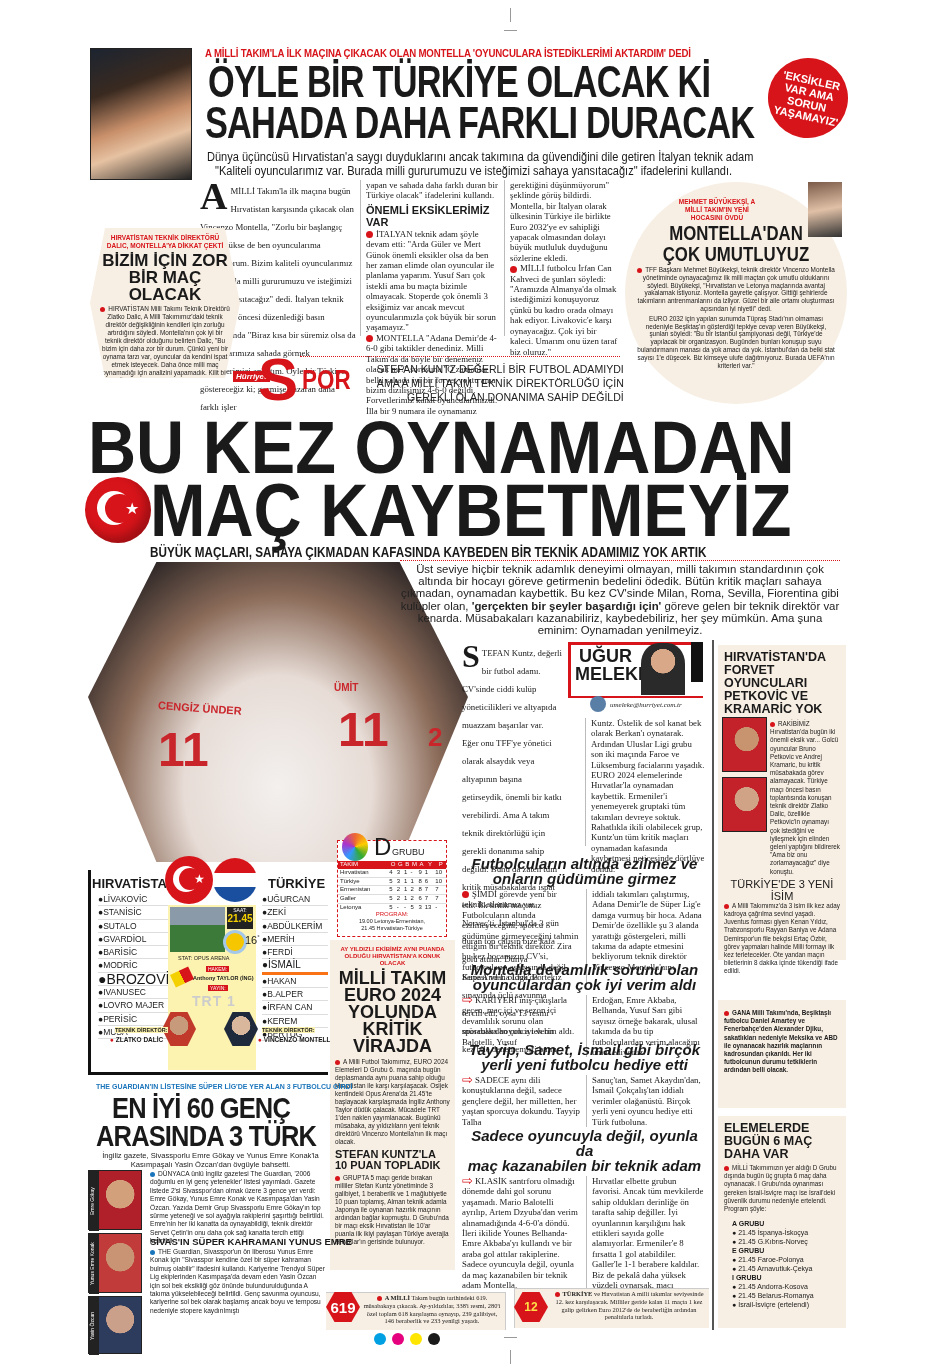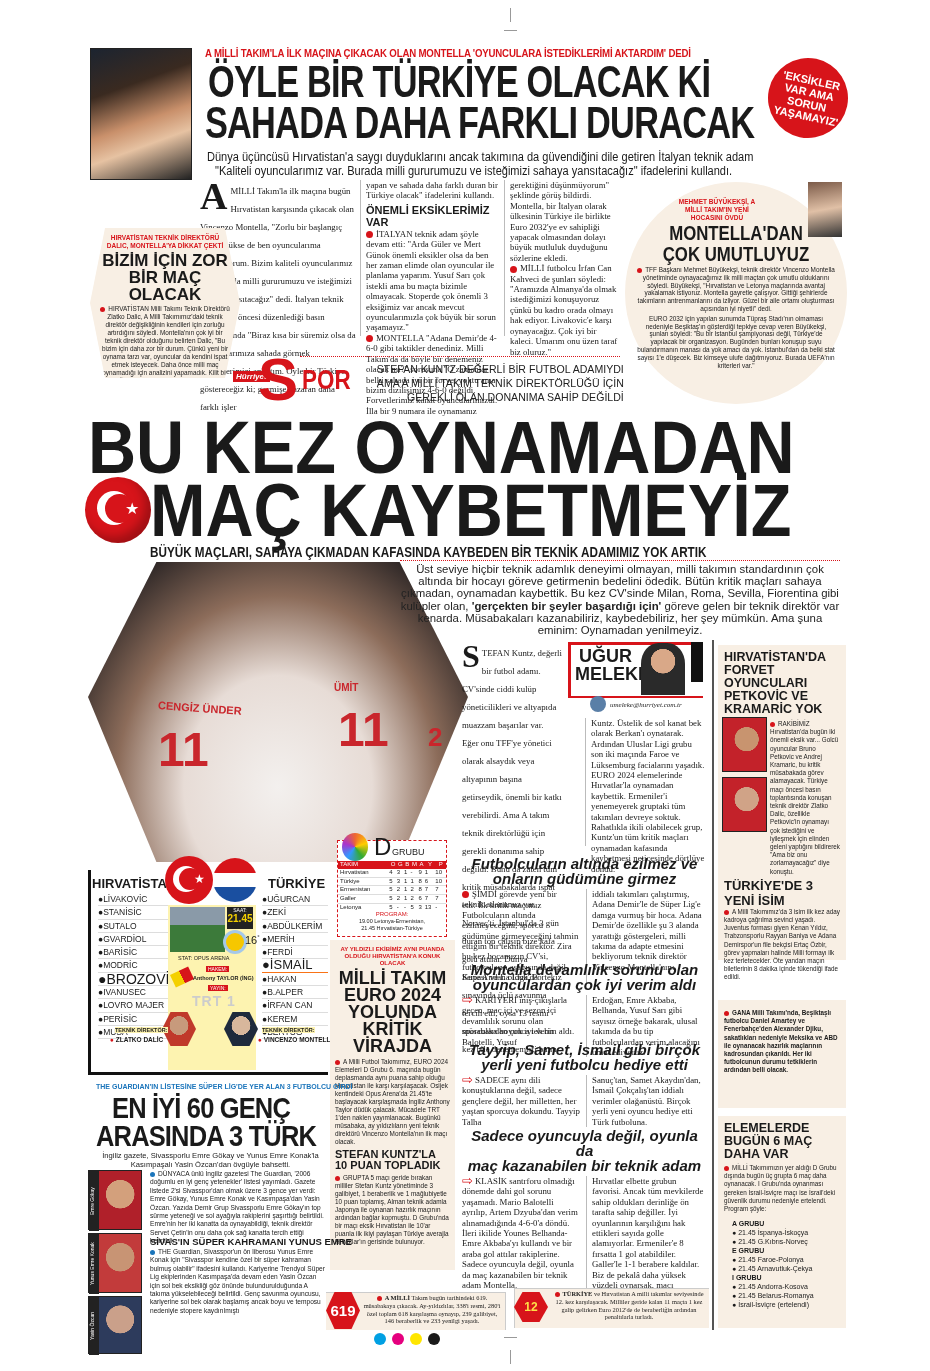--- a/index.html
+++ b/index.html
@@ -182,21 +182,21 @@
   <div style="font-size:8.5px;line-height:12.3px;border-bottom:1px solid #ddd" class="cond"><span>●</span><span>LOVRO MAJER</span></div>
   <div style="font-size:8.5px;line-height:12.3px;border-bottom:1px solid #ddd" class="cond"><span>●</span><span>PERİSİC</span></div>
   <div style="font-size:8.5px;line-height:12.3px;border-bottom:1px solid #ddd" class="cond"><span>●</span><span>MUSA</span></div>
 </div>
 <div class="abs" style="left:262px;top:893px;width:66px">
   <div style="font-size:8.5px;line-height:12.3px;border-bottom:1px solid #ddd" class="cond"><span>●</span><span>UĞURCAN</span></div>
   <div style="font-size:8.5px;line-height:12.3px;border-bottom:1px solid #ddd" class="cond"><span>●</span><span>ZEKİ</span></div>
   <div style="font-size:8.5px;line-height:12.3px;border-bottom:1px solid #ddd" class="cond"><span>●</span><span>ABDÜLKERİM</span></div>
   <div style="font-size:8.5px;line-height:12.3px;border-bottom:1px solid #ddd" class="cond"><span>●</span><span>MERİH</span></div>
   <div style="font-size:8.5px;line-height:12.3px;border-bottom:1px solid #ddd" class="cond"><span>●</span><span>FERDİ</span></div>
-  <div style="font-size:13px;line-height:12.3px;border-bottom:1px solid #f97316" class="cond"><span>●</span><span>İSMAİL</span></div>
+  <div style="font-size:10px;line-height:12.3px;border-bottom:3px solid #f97316" class="cond"><span>●</span><span>İSMAİL</span></div>
   <div style="font-size:8.5px;line-height:12.3px;border-bottom:1px solid #ddd" class="cond"><span>●</span><span>HAKAN</span></div>
   <div style="font-size:8.5px;line-height:12.3px;border-bottom:1px solid #ddd" class="cond"><span>●</span><span>B.ALPER</span></div>
   <div style="font-size:8.5px;line-height:12.3px;border-bottom:1px solid #ddd" class="cond"><span>●</span><span>İRFAN CAN</span></div>
   <div style="font-size:8.5px;line-height:12.3px;border-bottom:1px solid #ddd" class="cond"><span>●</span><span>KEREM</span></div>
   <div style="font-size:8.5px;line-height:12.3px;border-bottom:1px solid #ddd" class="cond"><span>●</span><span>BERTUĞ</span></div>
 </div>
 
 <div class="abs" style="left:168px;top:905px;width:88px;height:165px;background:#fdf3b0"></div>
 <div class="abs" style="left:170px;top:907px;width:55px;height:45px;background:linear-gradient(#8a9aa8 0 40%,#3c7a3a 40% 100%)"></div>
 <div class="abs" style="left:227px;top:907px;width:26px;height:22px;background:#222;text-align:center">
@@ -321,21 +321,21 @@
 <div class="abs cond" style="left:150px;top:1236px;font-size:9.5px;font-weight:900;white-space:nowrap">SİVAS'IN SÜPER KAHRAMANI YUNUS EMRE</div>
 <div class="abs" style="left:150px;top:1248px;width:178px;font-size:6.6px;line-height:8.4px">
   <span class="dot blue" style="width:5px;height:5px"></span><span>THE Guardian, Sivasspor'un ön liberosu Yunus Emre Konak için "Sivasspor kendine özel bir süper kahraman bulmuş olabilir" ifadesini kullandı. Kariyerine Trendyol Süper Lig ekiplerinden Kasımpaşa'da devam eden Yasin Özcan için sol bek eksikliği göz önünde bulundurulduğunda A takıma yükselebileceği belirtildi. Genç savunma oyuncusu, kariyerine sol bek olarak başlamış ancak boyu ve temposu nedeniyle stopere kaydırılmıştı</span>
 </div>
 
 <div class="abs beige" style="left:718px;top:645px;width:128px;height:315px;padding:6px">
   <div class="cond" style="font-size:12.5px;font-weight:900;line-height:13px">HIRVATİSTAN'DA FORVET OYUNCULARI PETKOVİC VE KRAMARİC YOK</div>
   <div style="position:absolute;left:4px;top:72px;width:45px;height:55px;background:radial-gradient(circle at 55% 40%,#c8946f 0 30%,#c3222a 31%);border:1px solid #222"></div>
   <div style="position:absolute;left:4px;top:132px;width:45px;height:55px;background:radial-gradient(circle at 55% 40%,#d0a387 0 30%,#c3222a 31%);border:1px solid #222"></div>
   <div style="margin-left:46px;margin-top:4px;font-size:6.3px;line-height:8.2px"><span class="dot" style="width:5px;height:5px"></span><span>RAKİBİMİZ Hırvatistan'da bugün iki önemli eksik var... Golcü oyuncular Bruno Petkovic ve Andrej Kramaric, bu kritik müsabakada görev alamayacak. Türkiye maçı öncesi basın toplantısında konuşan teknik direktör Zlatko Dalic, özellikle Petkovic'in oynamayı çok istediğini ve iyileşmek için elinden geleni yaptığını bildirerek "Ama biz onu zorlamayacağız" diye konuştu.</span></div>
-  <div class="cond" style="font-size:13px;font-weight:700;margin-top:2px">TÜRKİYE'DE 3 YENİ İSİM</div>
+  <div class="cond" style="font-size:11px;font-weight:400;text-align:center;margin-top:2px">TÜRKİYE'DE 3 YENİ İSİM</div>
   <div style="font-size:6.3px;line-height:8.2px"><span class="dot" style="width:5px;height:5px"></span><span>A Milli Takımımız'da 3 isim ilk kez aday kadroya çağrılma sevinci yaşadı. Juventus forması giyen Kenan Yıldız, Trabzonsporlu Rayyan Baniya ve Adana Demirspor'un file bekçisi Ertaç Özbir, görev yapmaları halinde Milli formayı ilk kez terletecekler. Öte yandan maçın biletlerinin 8 dakika içinde tükendiği ifade edildi.</span></div>
 </div>
 <div class="abs beige" style="left:718px;top:1000px;width:128px;height:108px;padding:6px">
   <div style="font-size:6.3px;line-height:8.2px;font-weight:700;margin-top:3px"><span class="dot" style="width:5px;height:5px"></span><span>GANA Milli Takımı'nda, Beşiktaşlı futbolcu Daniel Amartey ve Fenerbahçe'den Alexander Djiku, sakatlıkları nedeniyle Meksika ve ABD ile oynanacak hazırlık maçlarının kadrosundan çıkarıldı. Her iki futbolcunun durumu tetkiklerin ardından belli olacak.</span></div>
 </div>
 <div class="abs beige" style="left:718px;top:1116px;width:128px;height:212px;padding:6px">
   <div class="cond" style="font-size:12.5px;font-weight:900;line-height:13px">ELEMELERDE BUGÜN 6 MAÇ DAHA VAR</div>
   <div style="font-size:6.3px;line-height:8.2px;margin-top:3px"><span class="dot" style="width:5px;height:5px"></span><span>MİLLİ Takımımızın yer aldığı D Grubu dışında bugün üç grupta 6 maç daha oynanacak. I Grubu'nda oynanması gereken İsrail-İsviçre maçı ise İsrail'deki güvenlik durumu nedeniyle ertelendi. Program şöyle:</span></div>
   <div style="margin:6px 0 0 8px;font-size:7px;line-height:9px">
     <div class="cond" style="font-weight:900">A GRUBU</div>
@@ -345,21 +345,21 @@
     <div>● <span>21.45 Faroe-Polonya</span></div>
     <div>● <span>21.45 Arnavutluk-Çekya</span></div>
     <div class="cond" style="font-weight:900">I GRUBU</div>
     <div>● <span>21.45 Andorra-Kosova</span></div>
     <div>● <span>21.45 Belarus-Romanya</span></div>
     <div>● <span>İsrail-İsviçre (ertelendi)</span></div>
   </div>
 </div>
 
 <div class="abs" style="left:326px;top:1292px;width:180px;height:38px;background:#f8efe4;border-top:1px solid #ccc;border-right:1px solid #ccc"></div>
-<div class="abs" style="left:326px;top:1292px;width:34px;height:37px;background:#d7141a;clip-path:polygon(25% 0,75% 0,100% 50%,75% 100%,25% 100%,0 50%);display:flex;align-items:center;justify-content:center">
+<div class="abs" style="left:326px;top:1292px;width:34px;height:30px;background:#d7141a;clip-path:polygon(25% 0,75% 0,100% 50%,75% 100%,25% 100%,0 50%);display:flex;align-items:center;justify-content:center">
   <span class="cond" style="color:#fff;font-weight:900;font-size:15px">619</span>
 </div>
 <div class="abs serif" style="left:362px;top:1294px;width:140px;font-size:6.4px;line-height:7.8px;text-align:center">
   <span class="dot" style="width:5px;height:5px"></span><b>A MİLLİ</b><span> Takım bugün tarihindeki 619. müsabakaya çıkacak. Ay-yıldızlılar, 338'i resmi, 280'i özel toplam 618 karşılaşma oynayıp, 239 galibiyet, 146 beraberlik ve 233 yenilgi yaşadı.</span>
 </div>
 
 <div class="abs" style="left:514px;top:1288px;width:195px;height:40px;background:#f8efe4;border-top:1px solid #ccc;border-left:1px solid #ccc"></div>
 <div class="abs" style="left:514px;top:1292px;width:34px;height:30px;background:#d7141a;clip-path:polygon(25% 0,75% 0,100% 50%,75% 100%,25% 100%,0 50%);display:flex;align-items:center;justify-content:center">
   <span class="cond" style="color:#fde047;font-weight:900;font-size:12px">12</span>
 </div>

